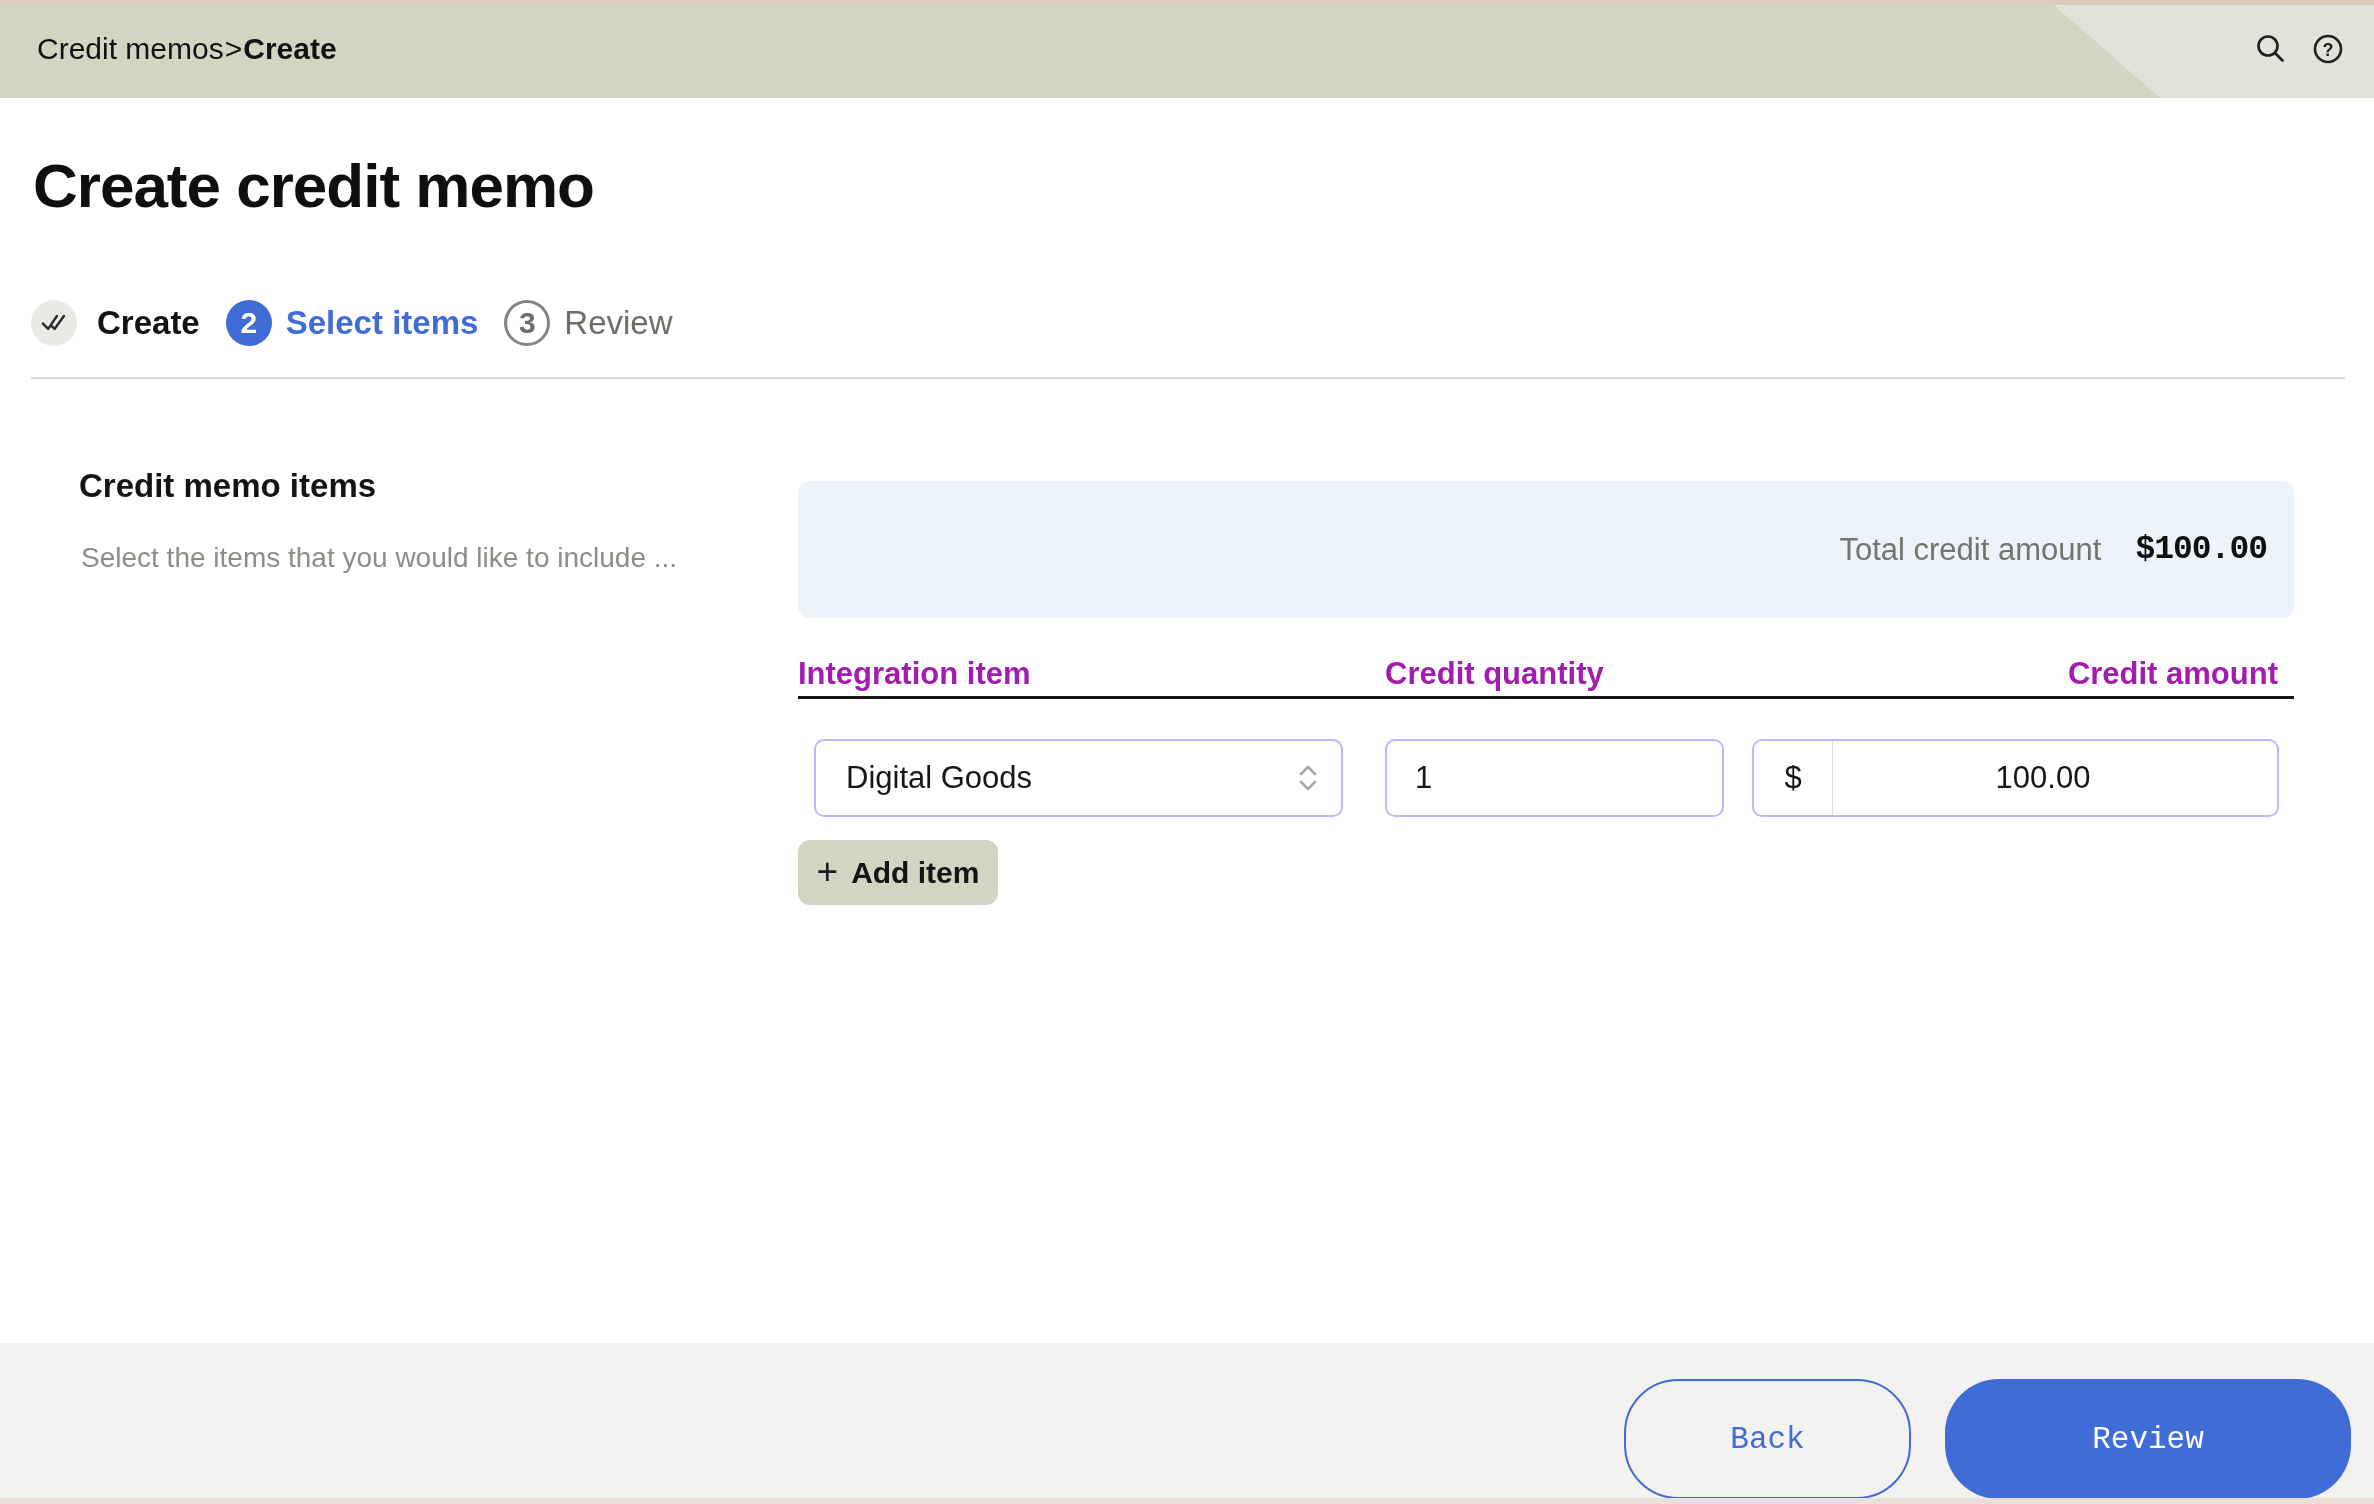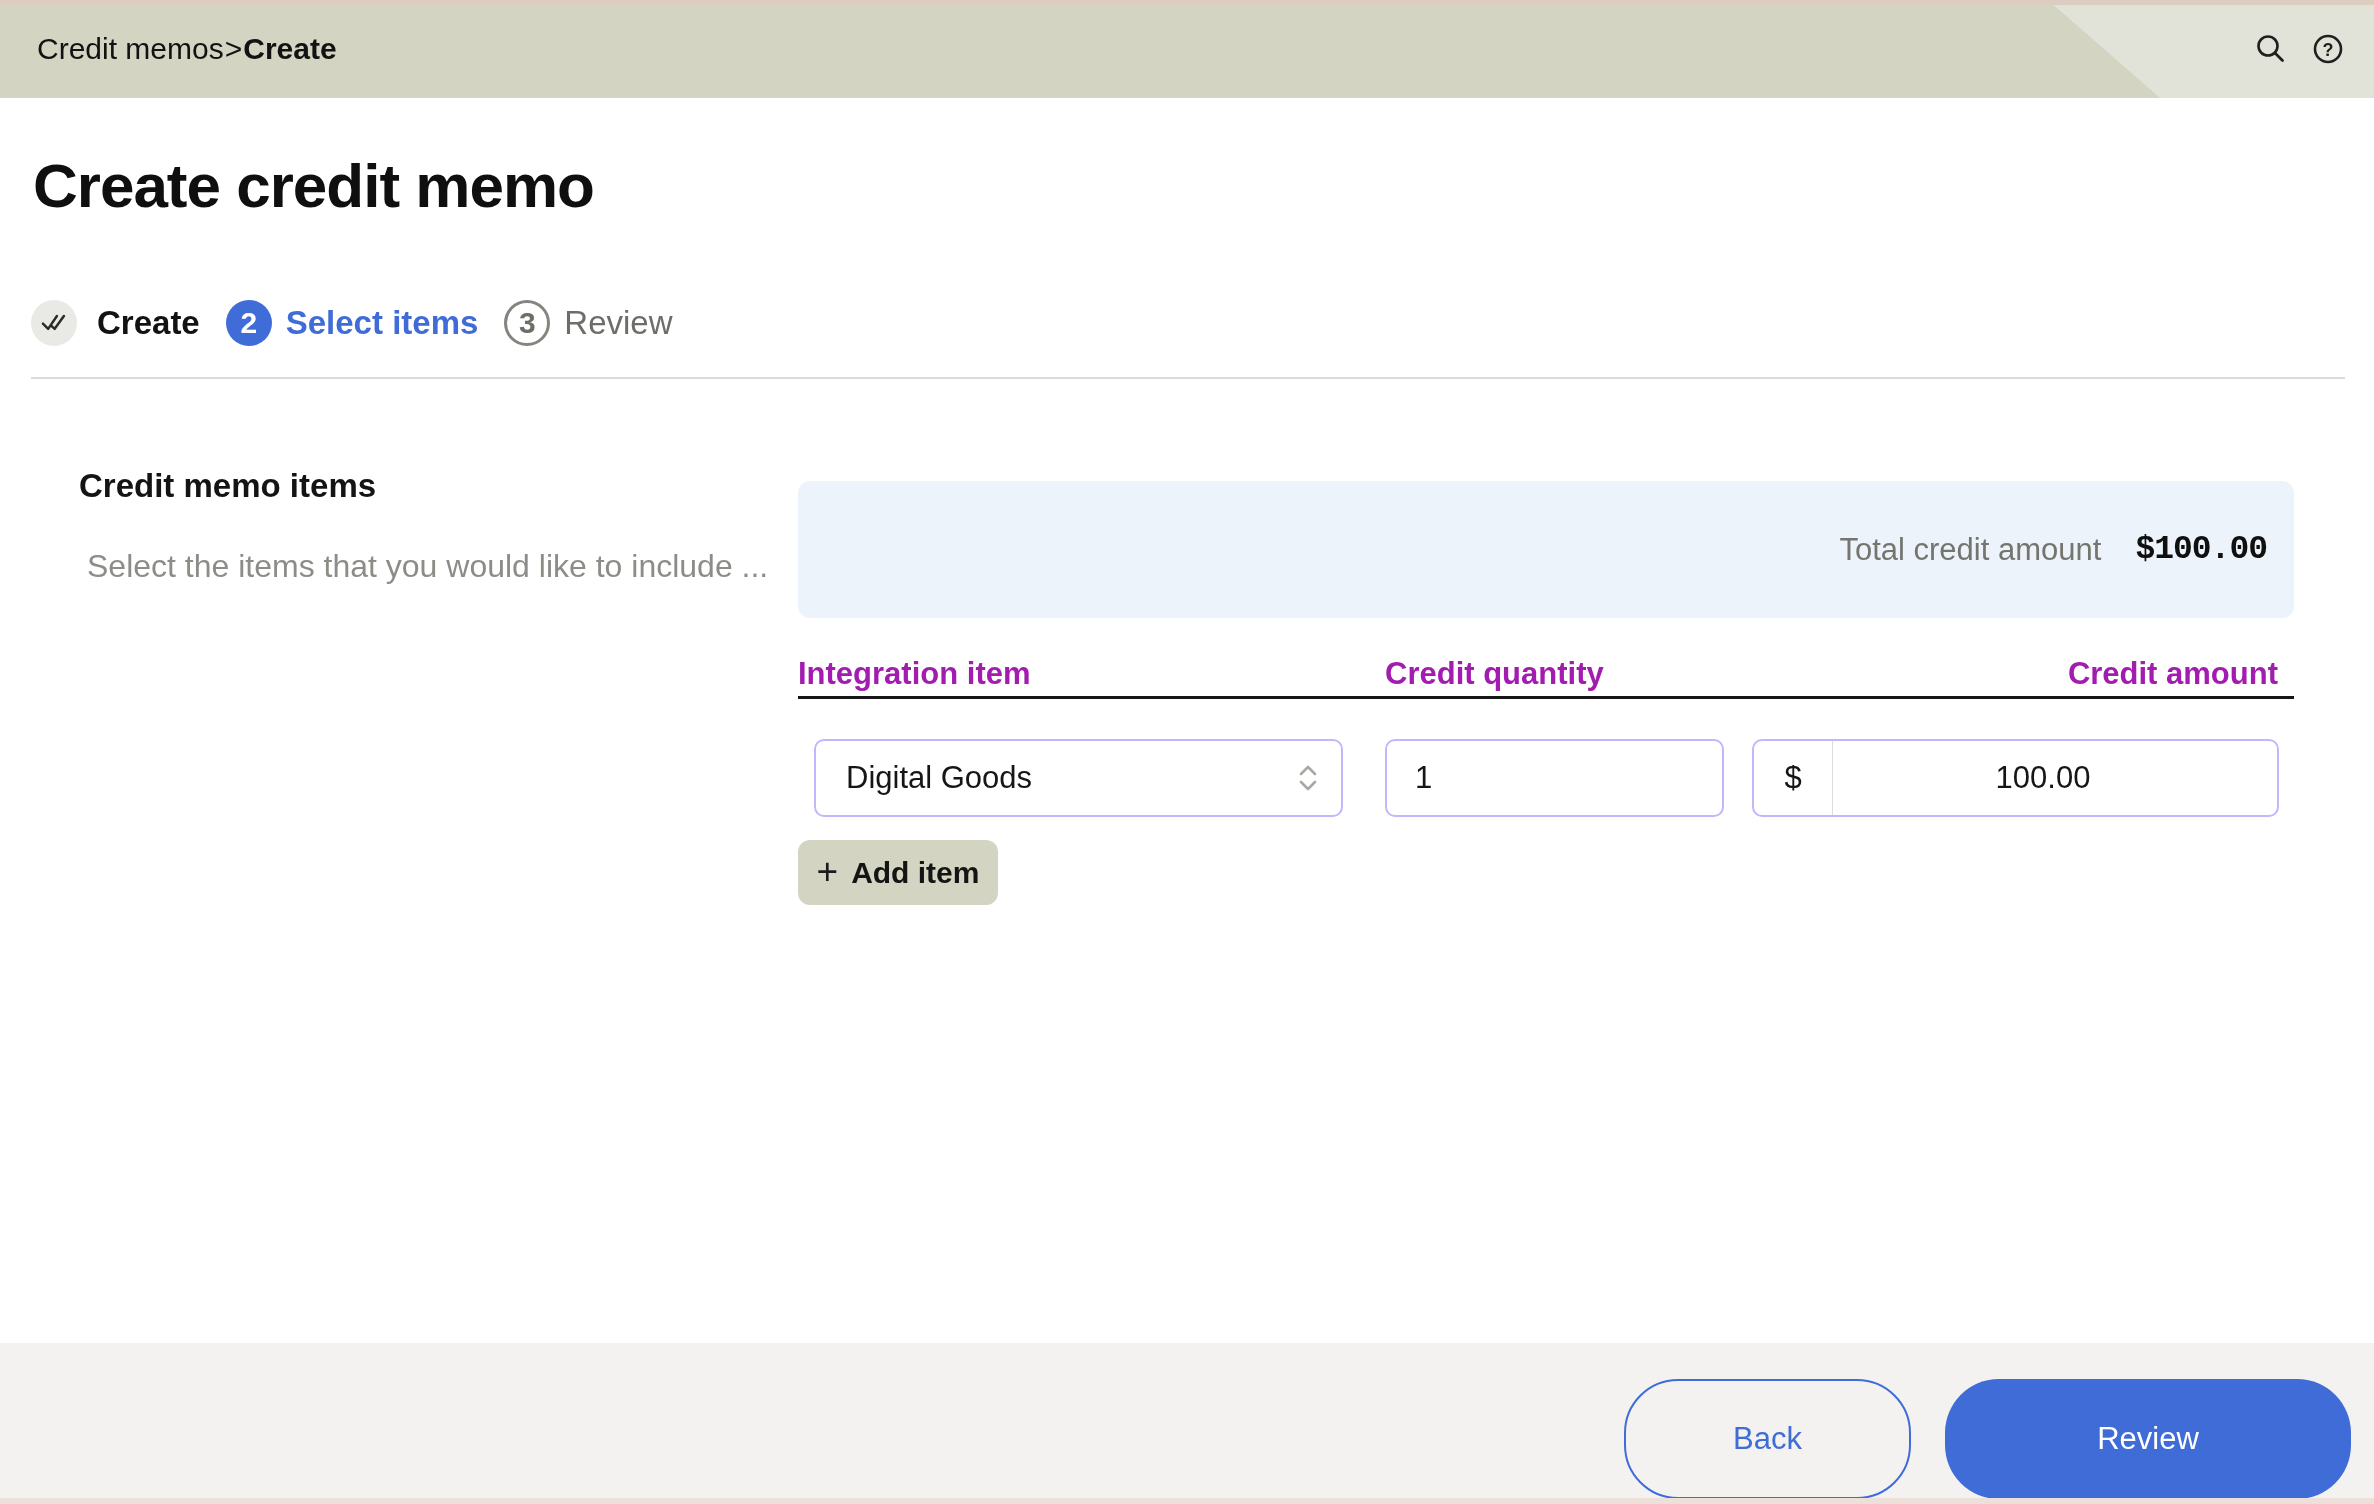--- a/index.html
+++ b/index.html
@@ -40,21 +40,21 @@
   .step-complete .step-label{margin-left:20px;font-weight:600;color:#121212;}
   .step-active .step-label{margin-left:14px;font-weight:600;color:var(--accent-blue,#3f6cd7);}
   .step-upcoming .step-label{margin-left:14px;font-weight:500;color:#6e6e68;}
   .step + .step{margin-left:26px;}
 
   .rule{position:absolute;left:31px;top:377px;width:2314px;height:2px;background:#dadad6;}
 
   
   .section-title{position:absolute;left:79px;top:467px;margin:0;font-size:33px;
           font-weight:700;color:#141414;}
-  .section-desc{position:absolute;left:79px;top:540px;margin:8px;font-size:32px;
+  .section-desc{position:absolute;left:79px;top:540px;margin:2px;font-size:28px;
           color:#8d8d87;}
 
   
   .summary-panel{position:absolute;left:798px;top:481px;width:1496px;height:137px;
           background:var(--panel-blue,#edf3fb);border-radius:12px;display:flex;
           align-items:center;justify-content:flex-end;padding-right:27px;box-sizing:border-box;gap:18px;}
   .summary-label{font-size:31px;color:#75756f;}
   .summary-amount{font-family:"Liberation Mono",monospace;font-size:33px;
           font-weight:600;letter-spacing:-1px;color:#101010;margin-left:16px;}
 
@@ -78,21 +78,21 @@
   .add-item-btn{position:absolute;left:798px;top:840px;width:200px;height:65px;
           background:var(--topbar-olive,#d3d5c2);border:none;border-radius:12px;
           display:flex;align-items:center;justify-content:center;gap:13px;cursor:pointer;}
   .add-item-btn .plus{font-size:37px;font-weight:400;color:#1c1c1c;line-height:1;margin-top:-3px;}
   .add-item-btn .lbl{font-size:30px;font-weight:600;color:#141414;}
 
   
   .footer{position:absolute;left:0;top:1343px;width:2374px;height:155px;
           background:var(--footer-gray,#f3f2f0);}
   .btn{position:absolute;top:36px;height:120px;border-radius:54px;
-          font-family:Liberation Sans, sans-serif;font-size:31px;font-weight:500;cursor:pointer;}
+          font-family:Liberation Mono, monospace;font-size:31px;font-weight:500;cursor:pointer;}
   .btn-back{left:1624px;width:287px;background:transparent;
           border:2px solid var(--accent-blue,#3f6cd7);color:var(--accent-blue,#3f6cd7);}
   .btn-review{left:1945px;width:406px;background:var(--accent-blue,#3f6cd7);
           border:none;color:#ffffff;}
   .bottom-strip{position:absolute;left:0;top:1498px;width:2374px;height:6px;
           background:var(--bottom-strip,#eddfd9);}
 
   svg{display:block;}
 </style>
 </head>

